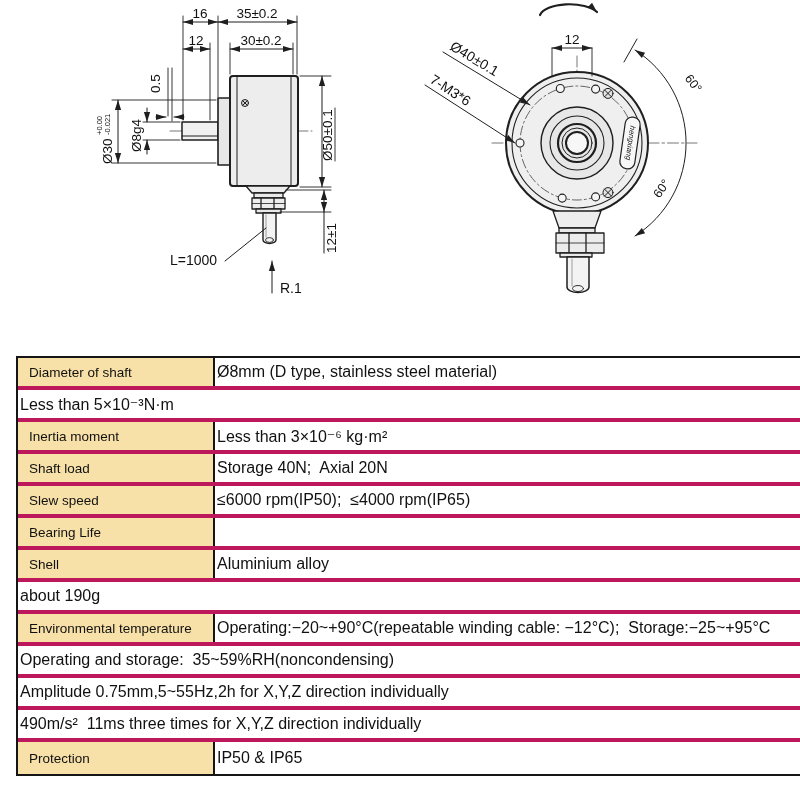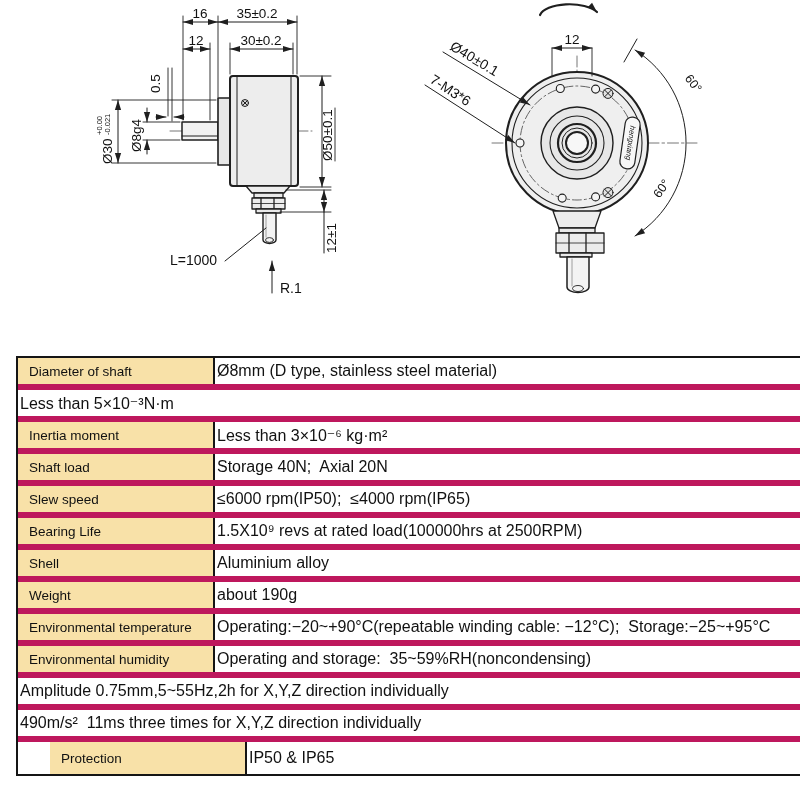--- a/index.html
+++ b/index.html
@@ -13,22 +13,22 @@
   .dim-lg{font-size:14px;}
   .dim-sm{font-size:7.5px;}
   .brand-t{font-size:7.5px;font-style:italic;}
   .ang{font-size:12.5px;}
 
   .spec-table{
     position:absolute;left:16px;top:356px;width:784px;
     border:2px solid #151515;border-right:0;
     box-sizing:border-box;
   }
-  .spec-row{display:flex;height:32px;border-bottom:6px solid #be185d;box-sizing:border-box;}
-  .spec-row:last-child{border-bottom:0;margin-left:32px;}
+  .spec-row{display:flex;height:32px;border-bottom:4px solid #be185d;box-sizing:border-box;}
+  .spec-row:last-child{border-bottom:0;}
   .spec-label{
     width:197px;flex:0 0 197px;box-sizing:border-box;
     border-right:2px solid #151515;
     background:var(--label-bg,#f8e1a8);
     display:flex;align-items:center;
     padding-left:11px;font-size:13.5px;white-space:pre;
   }
   .spec-value{
     flex:1;display:flex;align-items:center;
     padding-left:2px;font-size:16px;white-space:pre;
@@ -243,36 +243,33 @@
   <div class="spec-row">
     <div class="spec-label">Shaft load</div>
     <div class="spec-value">Storage 40N;  Axial 20N</div>
   </div>
   <div class="spec-row">
     <div class="spec-label">Slew speed</div>
     <div class="spec-value">≤6000 rpm(IP50);  ≤4000 rpm(IP65)</div>
   </div>
   <div class="spec-row">
     <div class="spec-label">Bearing Life</div>
-    <div class="spec-value">1.5X10⁹ revs at rated load(100000hrs at 2500RPM)</div>
   </div>
   <div class="spec-row">
     <div class="spec-label">Shell</div>
     <div class="spec-value">Aluminium alloy</div>
   </div>
   <div class="spec-row">
-    <div class="spec-label">Weight</div>
     <div class="spec-value">about 190g</div>
   </div>
   <div class="spec-row">
     <div class="spec-label">Environmental temperature</div>
     <div class="spec-value">Operating:−20~+90°C(repeatable winding cable: −12°C);  Storage:−25~+95°C</div>
   </div>
   <div class="spec-row">
-    <div class="spec-label">Environmental humidity</div>
     <div class="spec-value">Operating and storage:  35~59%RH(noncondensing)</div>
   </div>
   <div class="spec-row">
     <div class="spec-value">Amplitude 0.75mm,5~55Hz,2h for X,Y,Z direction individually</div>
   </div>
   <div class="spec-row">
     <div class="spec-value">490m/s²  11ms three times for X,Y,Z direction individually</div>
   </div>
   <div class="spec-row">
     <div class="spec-label">Protection</div>

